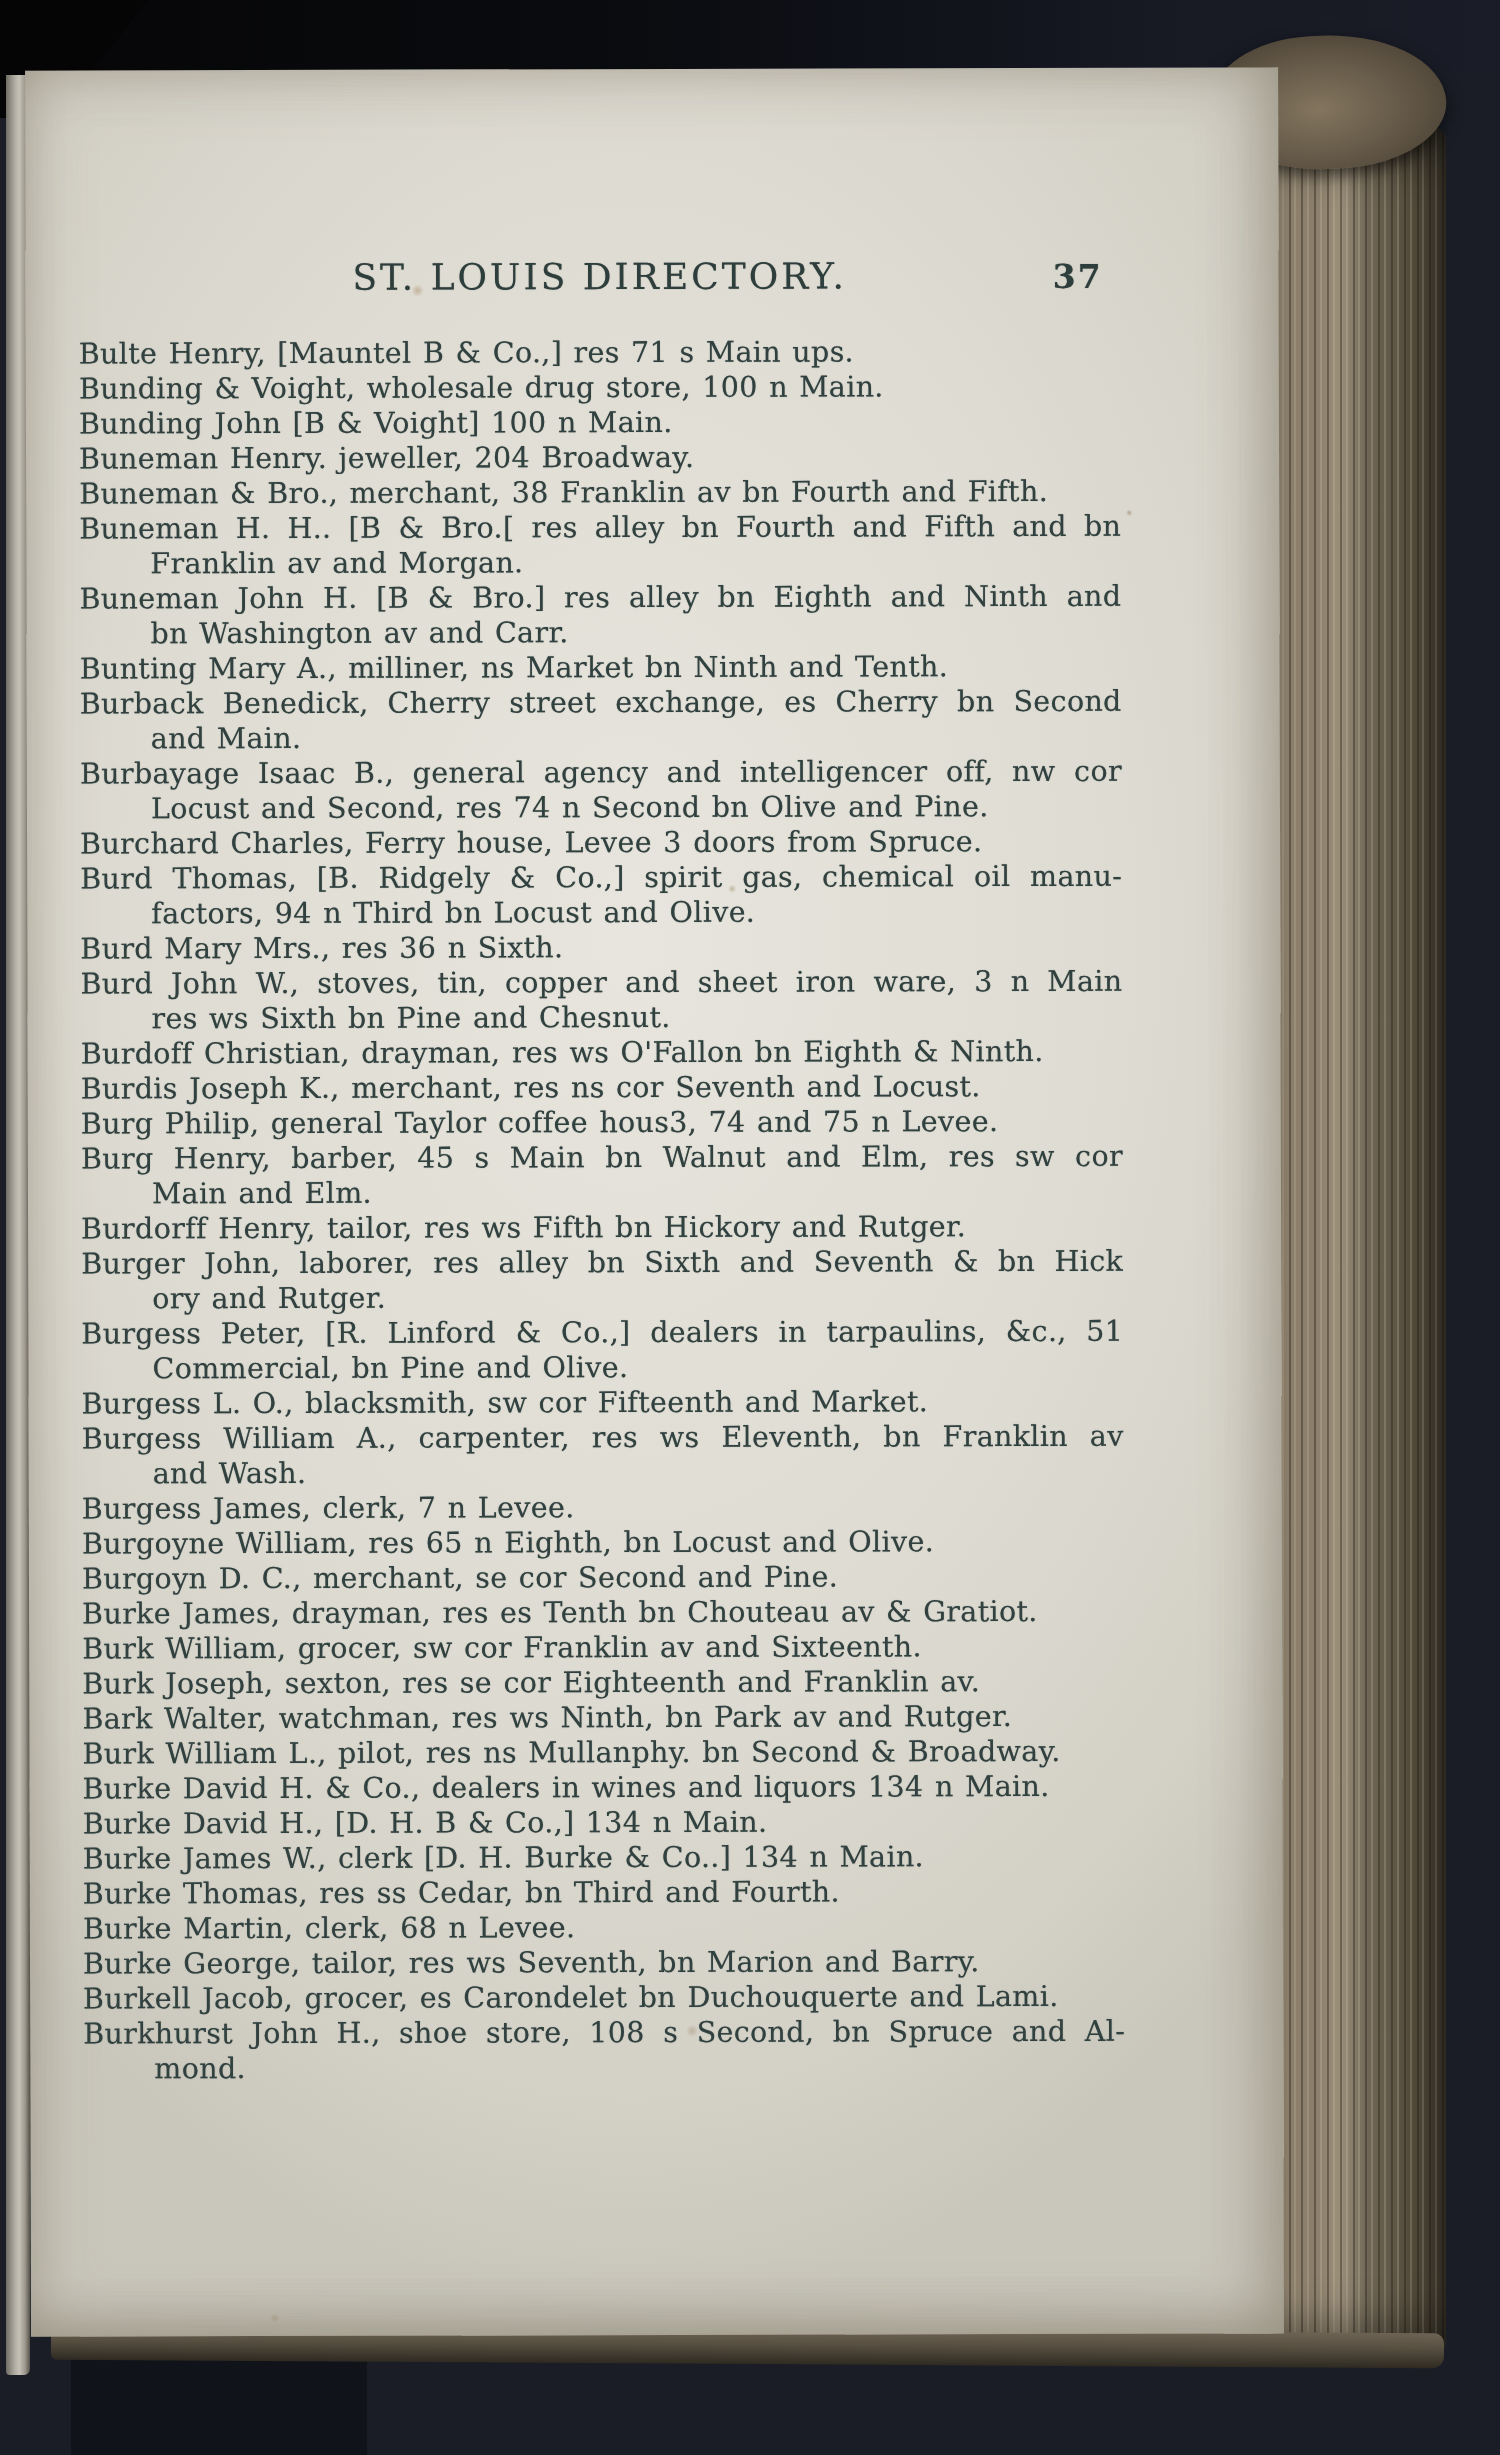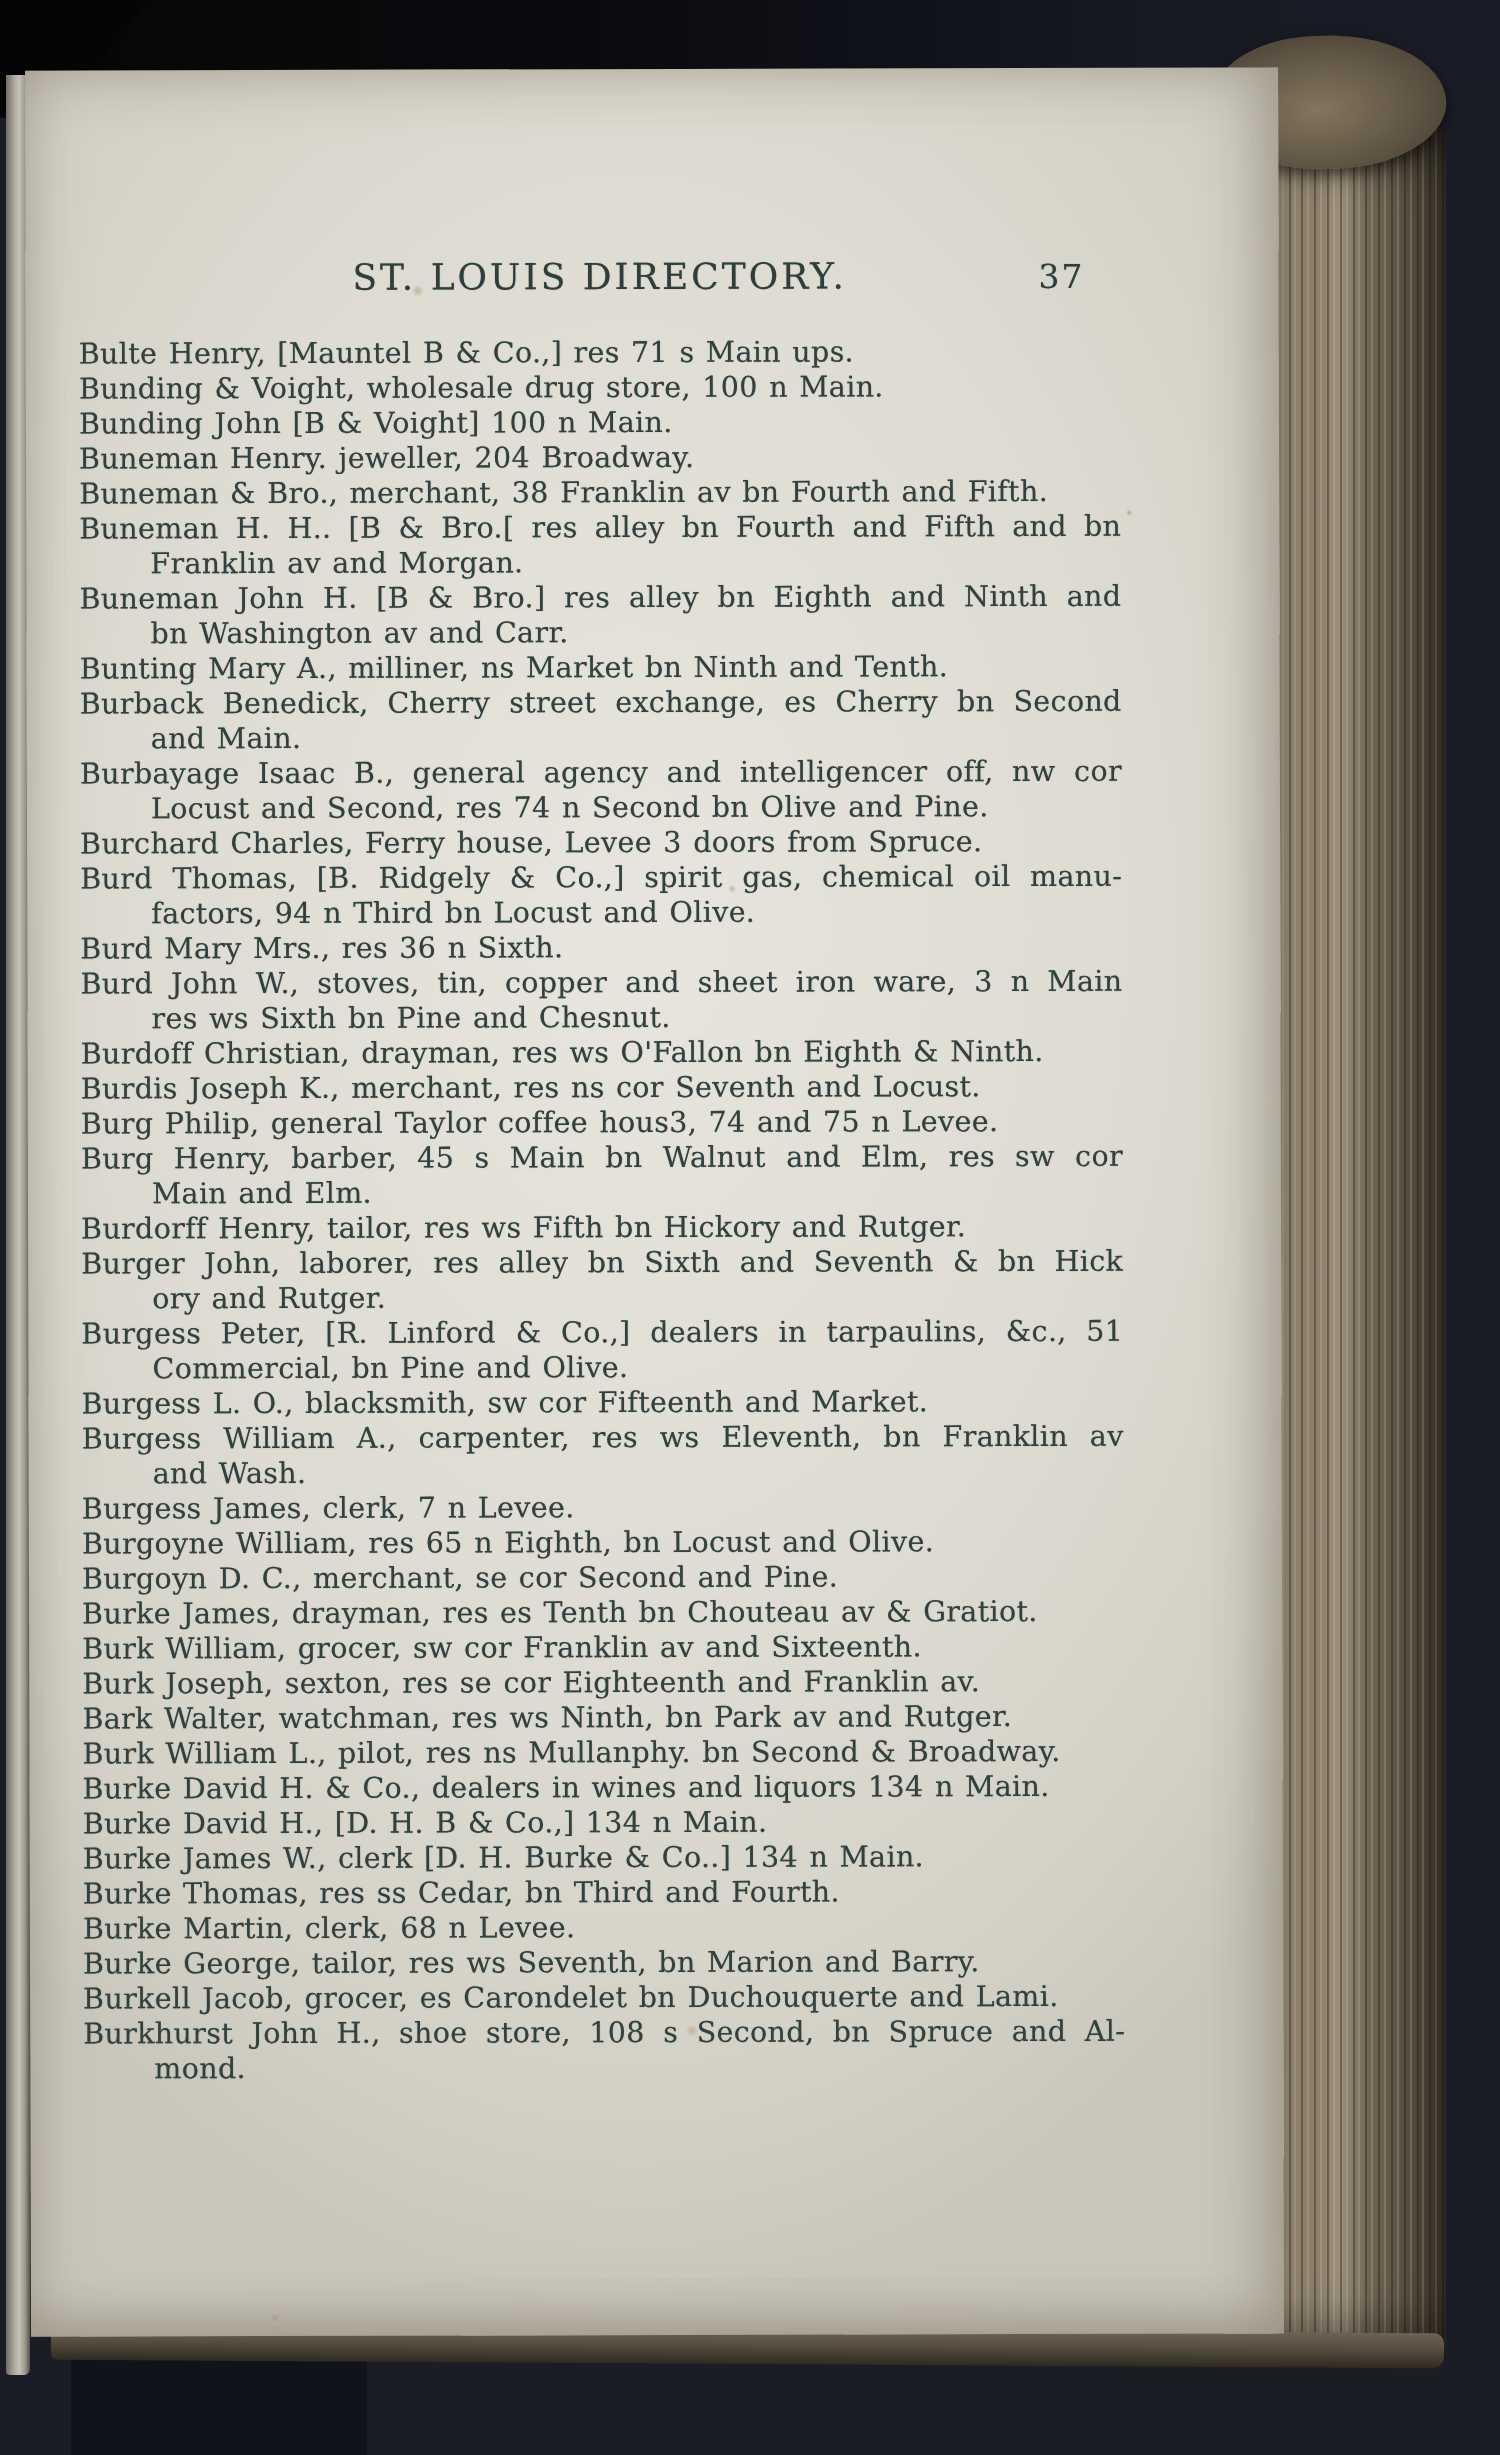--- a/index.html
+++ b/index.html
@@ -48,21 +48,21 @@
       radial-gradient(circle 4.9px at 1103px 445px, rgba(112,92,52,0.40), rgba(112,92,52,0) 70%),
       radial-gradient(circle 5.9px at 705px 820px, rgba(122,97,52,0.35), rgba(122,97,52,0) 70%),
       radial-gradient(circle 8.9px at 662px 1962px, rgba(132,102,56,0.30), rgba(132,102,56,0) 70%),
       radial-gradient(circle 12.8px at 504px 2277px, rgba(152,127,82,0.30), rgba(152,127,82,0) 70%),
       radial-gradient(circle 6.9px at 244px 2248px, rgba(140,115,70,0.28), rgba(140,115,70,0) 70%); }
 
   .header { position:absolute; left:53px; top:187px; width:1042px; height:47px; color:#2e3e3c; }
   .title { position:absolute; left:50%; transform:translateX(-50%); top:0;
     font-size:36px; letter-spacing:3px; white-space:nowrap;
     text-shadow:0 0 1px rgba(46,62,60,0.6); }
-  .pagenum { position:absolute; right:36px; top:2px; font-size:33px; font-weight:normal;
+  .pagenum { position:absolute; right:18px; top:2px; font-size:33px; font-weight:bold;
     letter-spacing:2px; text-shadow:0 0 1px rgba(46,62,60,0.6);margin-left:48px; }
 
   .entries { position:absolute; left:53px; top:266px; width:1042px;
     font-size:28.6px; line-height:35px; color:#31413f;
     word-spacing:2px; letter-spacing:0.3px;
     text-shadow:0 0 1px rgba(49,65,63,0.55); }
   .line { white-space:nowrap; height:35px; }
   .line.fill { white-space:normal; text-align:justify; text-align-last:justify; text-justify:inter-word; }
   .line.cont { padding-left:71px; }
 </style>

